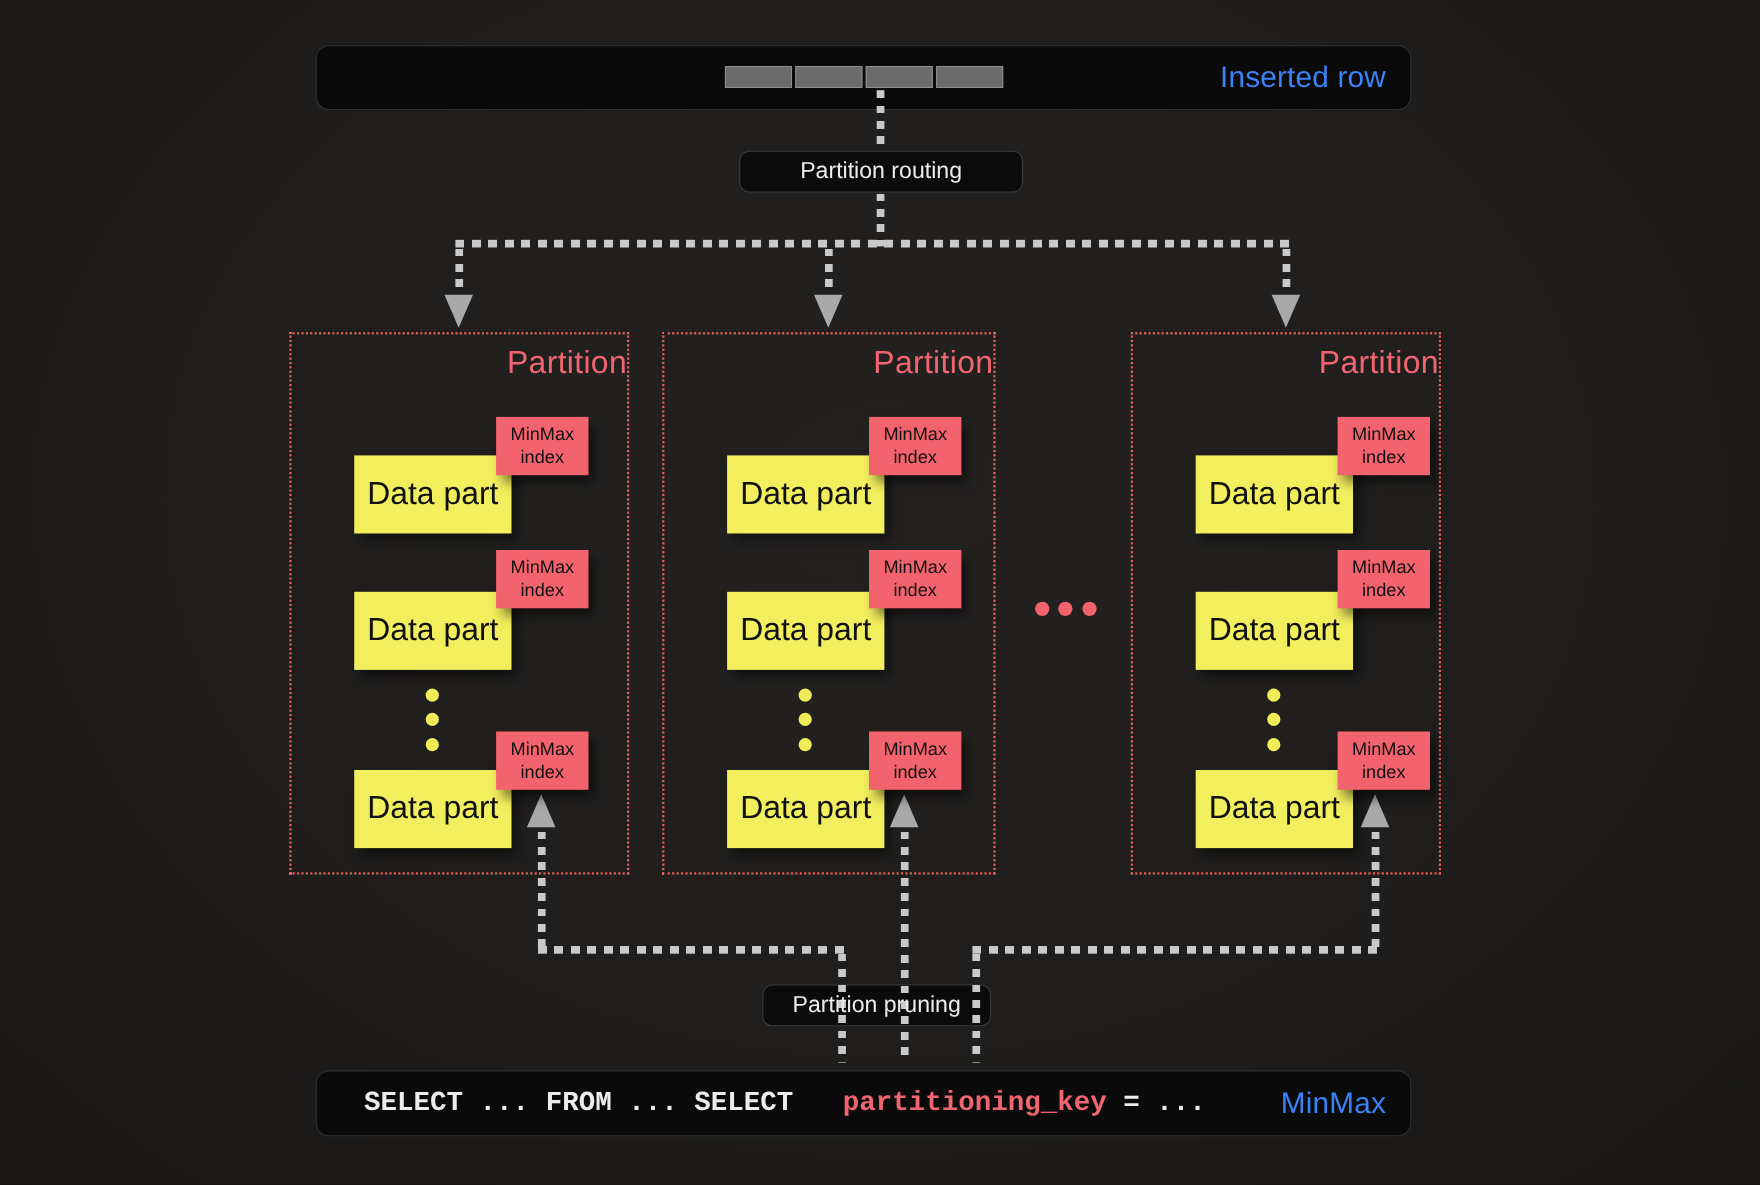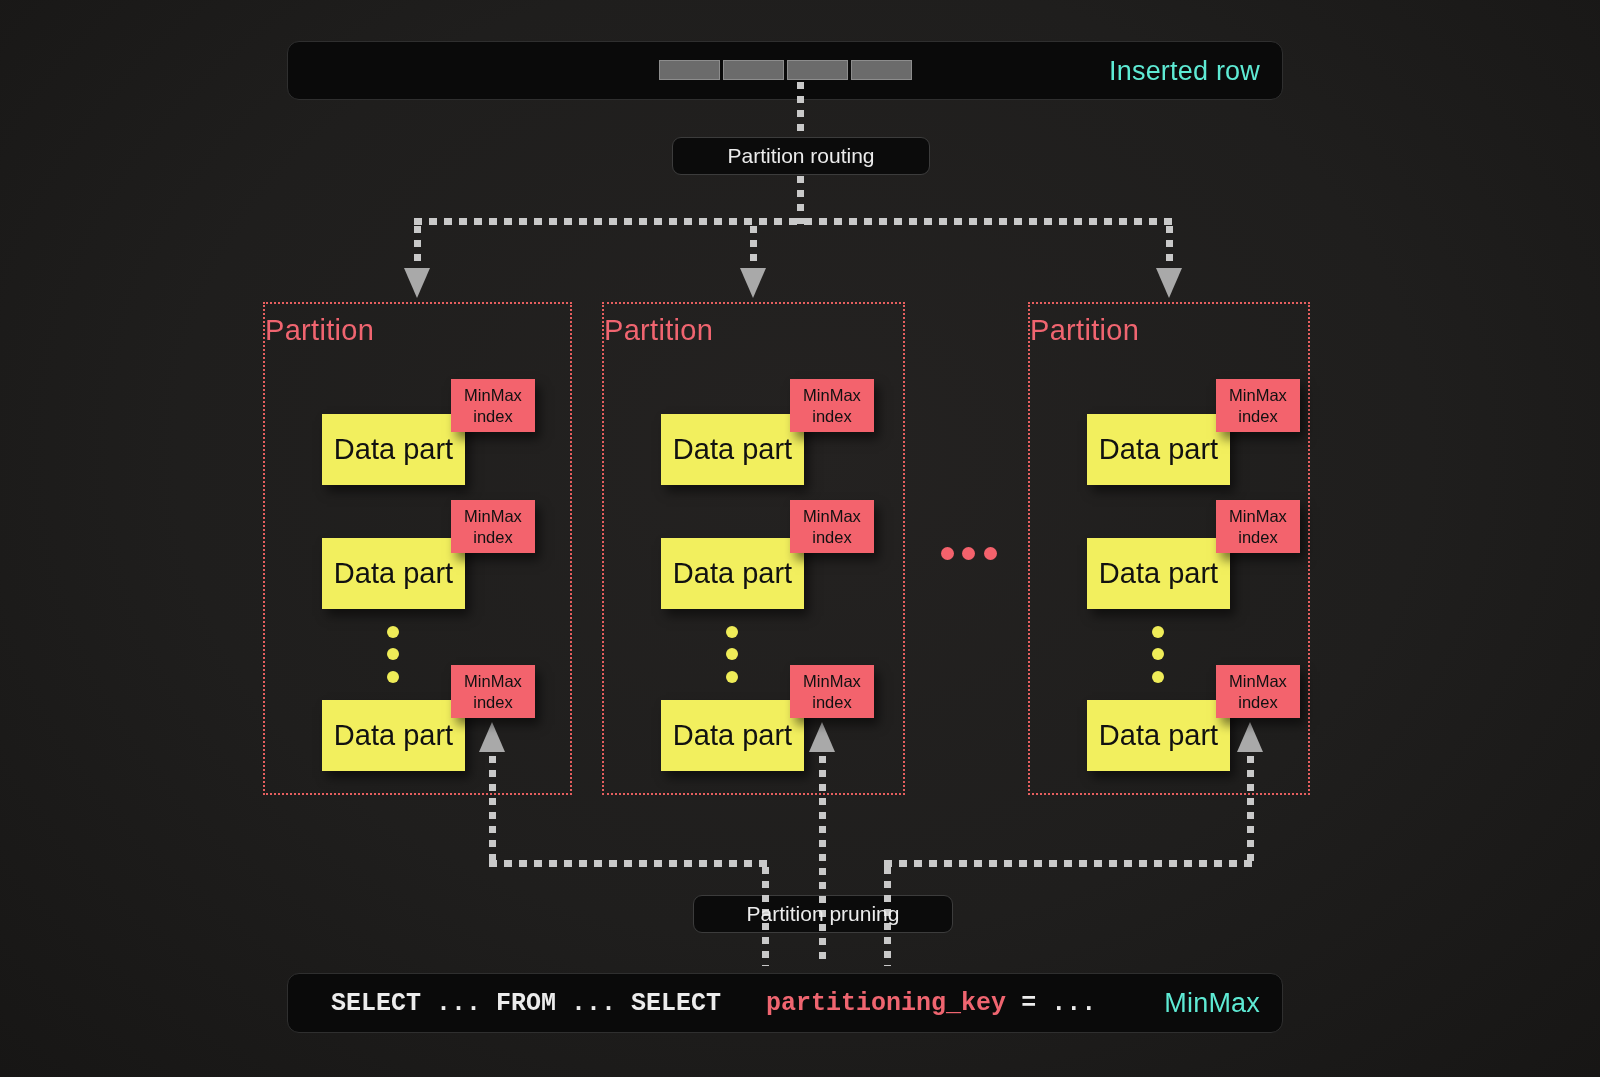--- a/index.html
+++ b/index.html
@@ -11,40 +11,40 @@
   
   .bar{
     position:absolute;left:287px;width:996px;height:59px;
     background:#0a0a0a;border:1px solid #2f2f2f;border-radius:12px;
     box-sizing:border-box;
   }
   #inserted-bar{top:41px;}
   #query-bar{top:973px;height:60px;}
   .blue-label{
     position:absolute;right:22px;top:50%;transform:translateY(-50%);
-    color:#5eead4;font-size:27px;letter-spacing:.2px;
+    color:#3b82f6;font-size:27px;letter-spacing:.2px;
   }
   #row-cells{
     position:absolute;left:371px;top:18px;height:20px;display:flex;gap:3px;
   }
   .cell{width:61px;height:20px;background:#6b6b6b;border:1px solid #8d8d8d;box-sizing:border-box;}
   #sql-text{
     position:absolute;left:43px;top:50%;transform:translateY(-50%);
     font-family:"Liberation Mono", monospace;font-weight:bold;
     font-size:25px;color:#ececec;white-space:pre;
   }
   #sql-text .sql-key{color:#ef6570;margin-left:30px;}
   
   .pill{
     position:absolute;background:#0b0b0b;border:1px solid #3c3c3c;border-radius:9px;
     display:flex;align-items:center;justify-content:center;box-sizing:border-box;
   }
   .pill .pill-text{position:relative;z-index:5;color:#ececec;font-size:21px;}
   #routing-pill{left:672px;top:137px;width:258px;height:38px;}
-  #pruning-pill{left:693px;top:895px;width:260px;height:38px;}
+  #pruning-pill{left:693px;top:895px;width:208px;height:38px;}
   
   .vline{
     position:absolute;width:7px;z-index:2;
     background:repeating-linear-gradient(to bottom,#c9c9c9 0 7px,transparent 7px 14px);
   }
   .hline{
     position:absolute;height:7px;z-index:2;
     background:repeating-linear-gradient(to right,#c9c9c9 0 8px,transparent 8px 15px);
   }
   .arrow-down{
@@ -59,21 +59,21 @@
   }
   
   .partition{
     position:absolute;top:302px;height:493px;box-sizing:border-box;
     border:2px dotted #e65f5f;
   }
   #partition-1{left:263px;width:309px;}
   #partition-2{left:602px;width:303px;}
   #partition-3{left:1028px;width:282px;}
   .partition-title{
-    position:absolute;left:0;right:0;top:10px;text-align:left;
+    position:absolute;left:0;right:0;top:10px;text-align:right;
     color:#f06570;font-size:29px;letter-spacing:.3px;
   }
   .minmax{
     position:absolute;left:170px;width:84px;height:53px;z-index:3;
     background:#f3636d;box-shadow:5px 7px 10px rgba(0,0,0,.5);
     display:flex;align-items:center;justify-content:center;text-align:center;
     color:#111;font-size:16.5px;line-height:1.25;margin-left:16px;
   }
   .datapart{
     position:absolute;left:57px;width:143px;height:71px;z-index:1;

